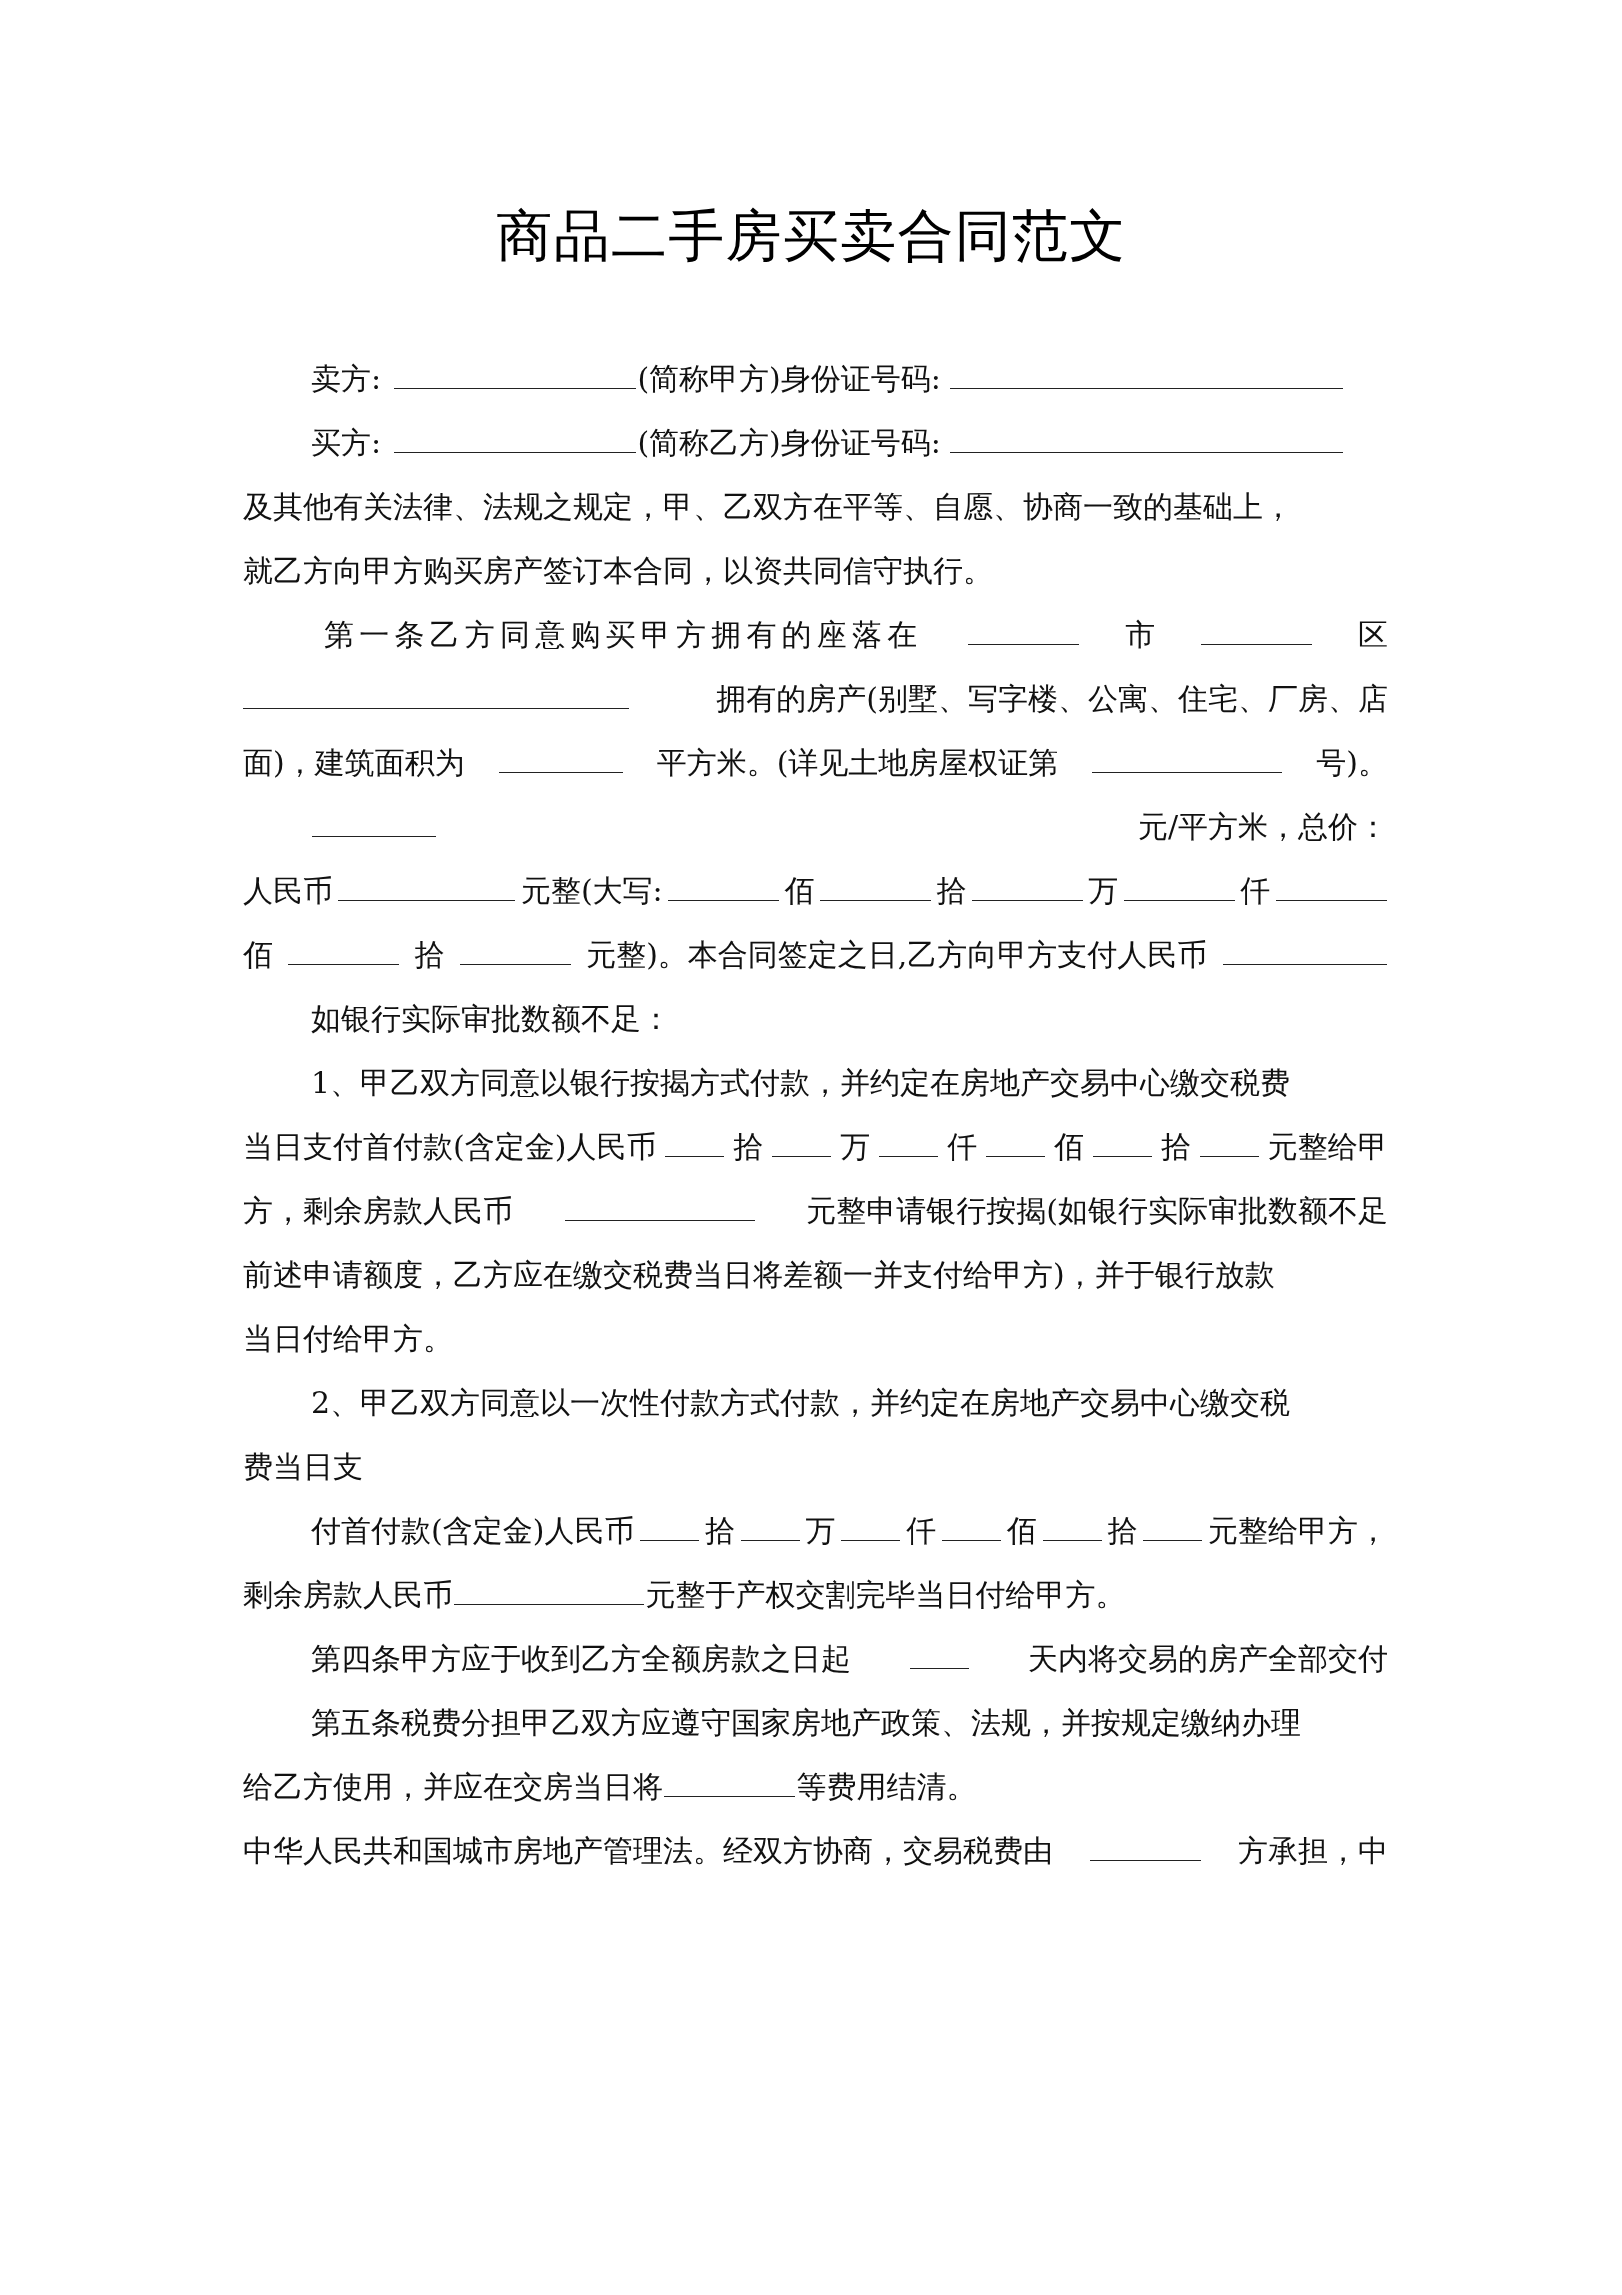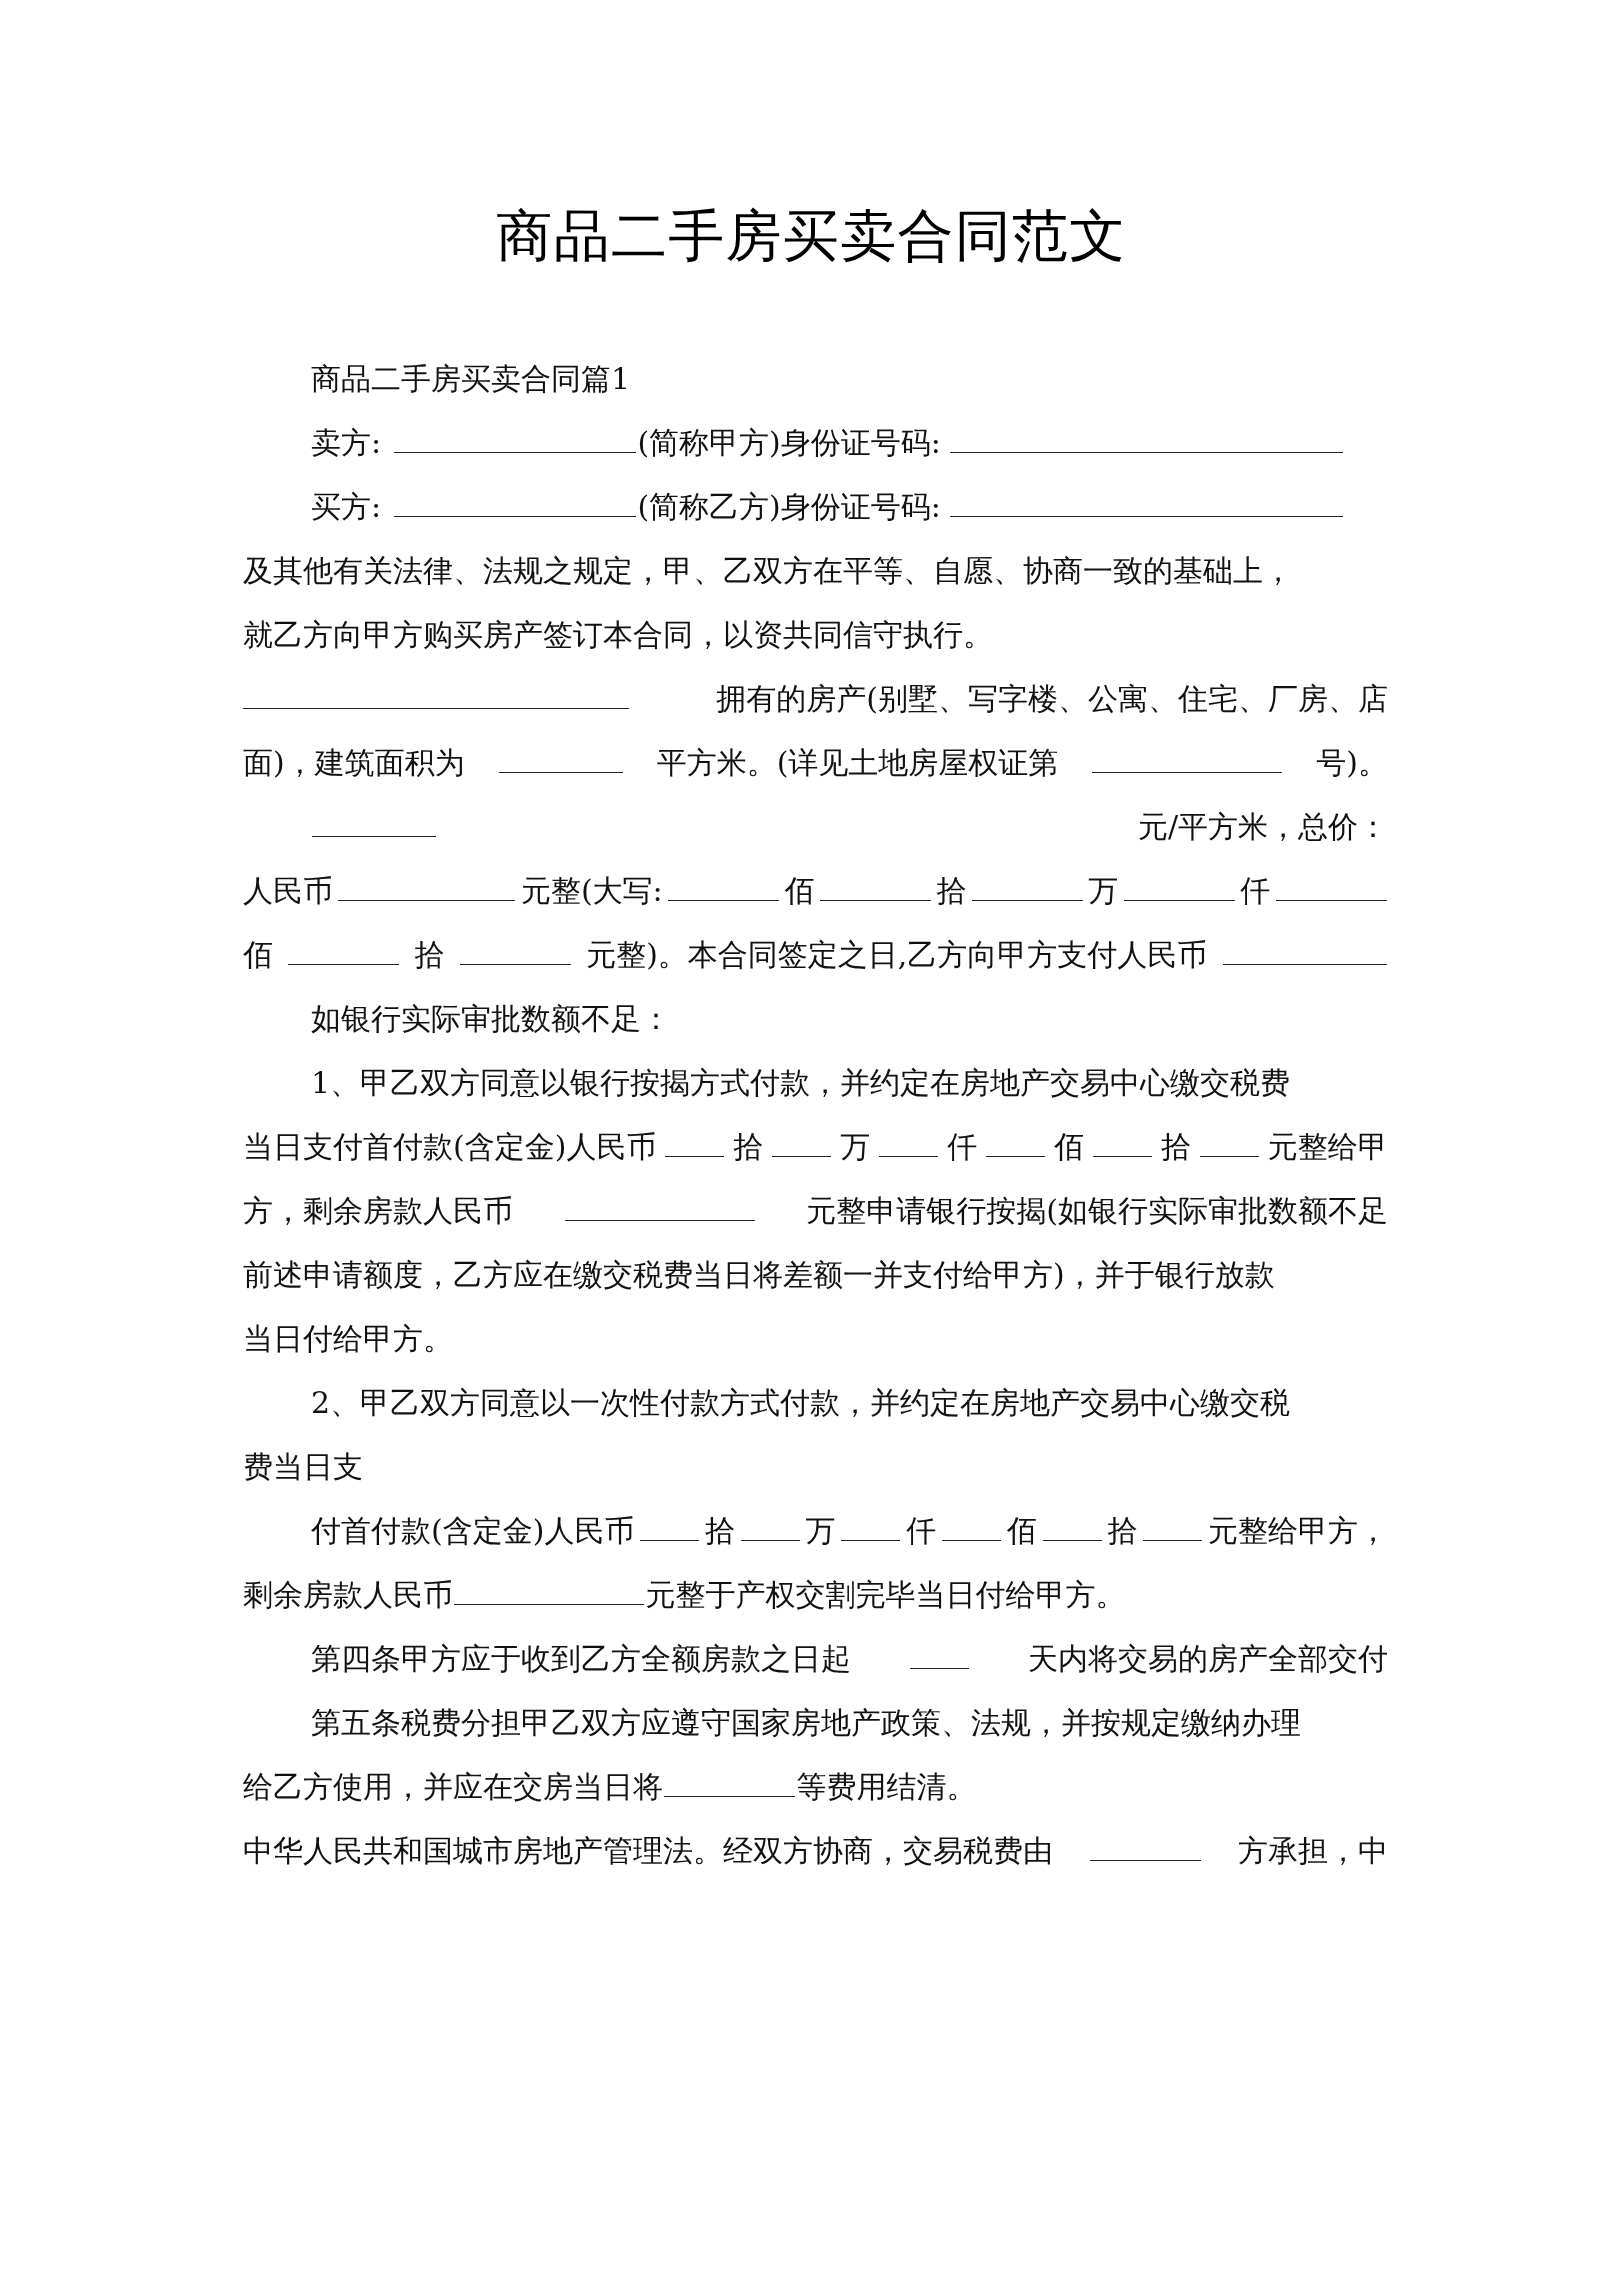--- a/index.html
+++ b/index.html
@@ -20,23 +20,20 @@
 </style>
 </head>
 <body>
 
 <div class="page">
 
   <div class="title">商品二手房买卖合同范文</div>
 
   <div class="body">
 
-    <div class="line left indent">
-      <span>商品二手房买卖合同篇1</span>
-    </div>
 
     <div class="line left indent">
       <span>卖方:</span>
       <span class="blank w-name" style="margin-left:13px"></span>
       <span>(简称甲方)身份证号码:</span>
       <span class="blank w-id" style="margin-left:9.2px"></span>
     </div>
 
     <div class="line left indent">
       <span>买方:</span>
@@ -45,20 +42,27 @@
       <span class="blank w-id" style="margin-left:9.2px"></span>
     </div>
 
     <div class="line">
       <span>及其他有关法律、法规之规定，甲、乙双方在平等、自愿、协商一致的基础上，</span>
     </div>
     <div class="line left">
       <span>就乙方向甲方购买房产签订本合同，以资共同信守执行。</span>
     </div>
 
+    <div class="line indent" style="padding-left:81px">
+      <span style="letter-spacing:5.2px">第一条乙方同意购买甲方拥有的座落在</span>
+      <span class="blank w-md"></span>
+      <span>市</span>
+      <span class="blank w-md"></span>
+      <span>区</span>
+    </div>
     <div class="line">
       <span class="blank w-xxl" style="width:386px;margin:0"></span>
       <span>拥有的房产(别墅、写字楼、公寓、住宅、厂房、店</span>
     </div>
     <div class="line">
       <span>面)，建筑面积为</span>
       <span class="blank w-md" style="width:124px"></span>
       <span>平方米。(详见土地房屋权证第</span>
       <span class="blank w-cert"></span>
       <span>号)。</span>

